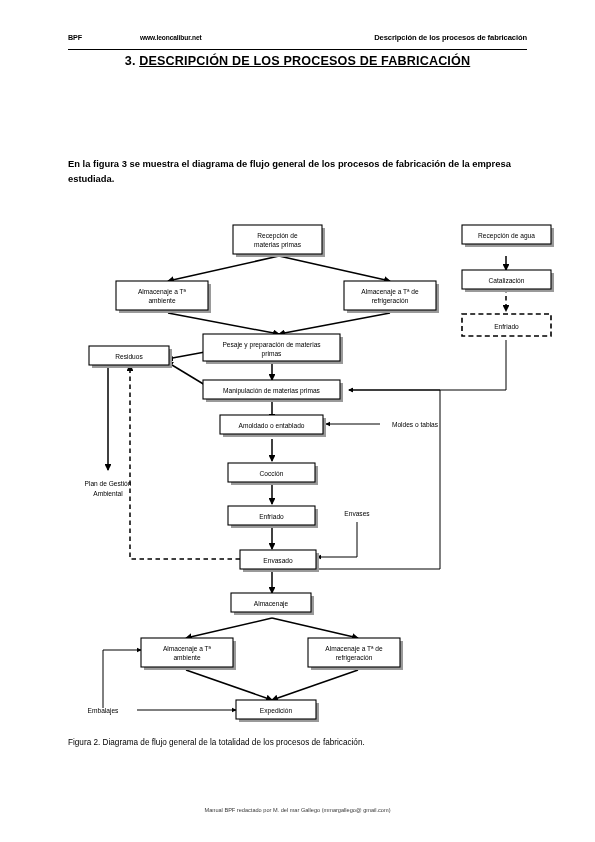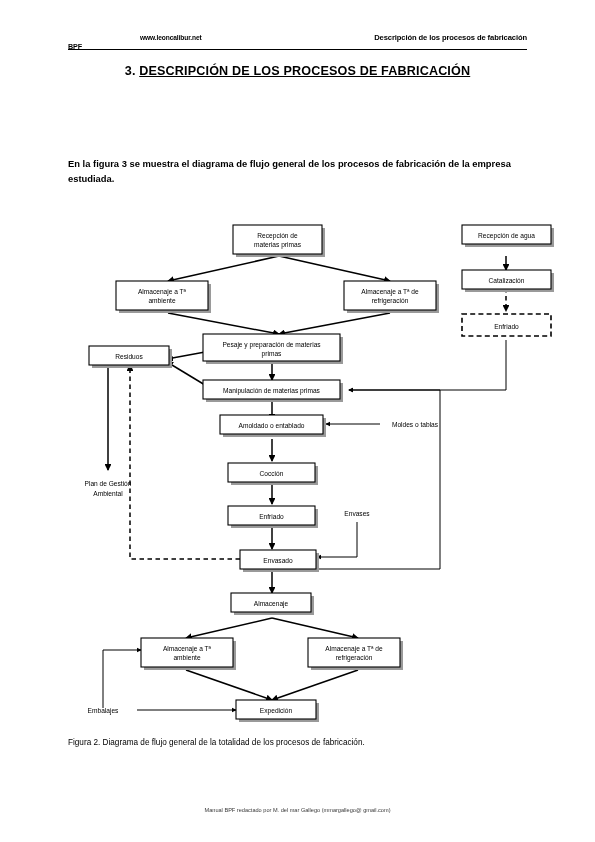--- a/index.html
+++ b/index.html
@@ -29,38 +29,38 @@
     top: 33px;
     width: 459px;
     height: 16px;
     border-bottom: 1.4px solid #000;
     font-size: 7.2px;
     font-weight: bold;
     letter-spacing: -0.1px;
   }
   .doc-header .hdr-left {
     position: absolute;
-    left: 0; top: 9px;
+    left: 0; top: 0;
   }
   .doc-header .hdr-site {
     position: absolute;
     left: 72px; top: 0.5px;
     font-size: 6.6px;
   }
   .doc-header .hdr-right {
     position: absolute;
     right: 0; top: 0;
     font-size: 7.6px;
   }
 
   
   .chapter-title {
     position: absolute;
     left: 68px;
-    top: 64px;
+    top: 54px;
     width: 459px;
     text-align: center;
     font-size: 12.6px;
     font-weight: bold;
     letter-spacing: 0.15px;
   }
   .chapter-title .num { text-decoration: none; }
   .chapter-title .ul { text-decoration: underline; }
 
   .section-title {

